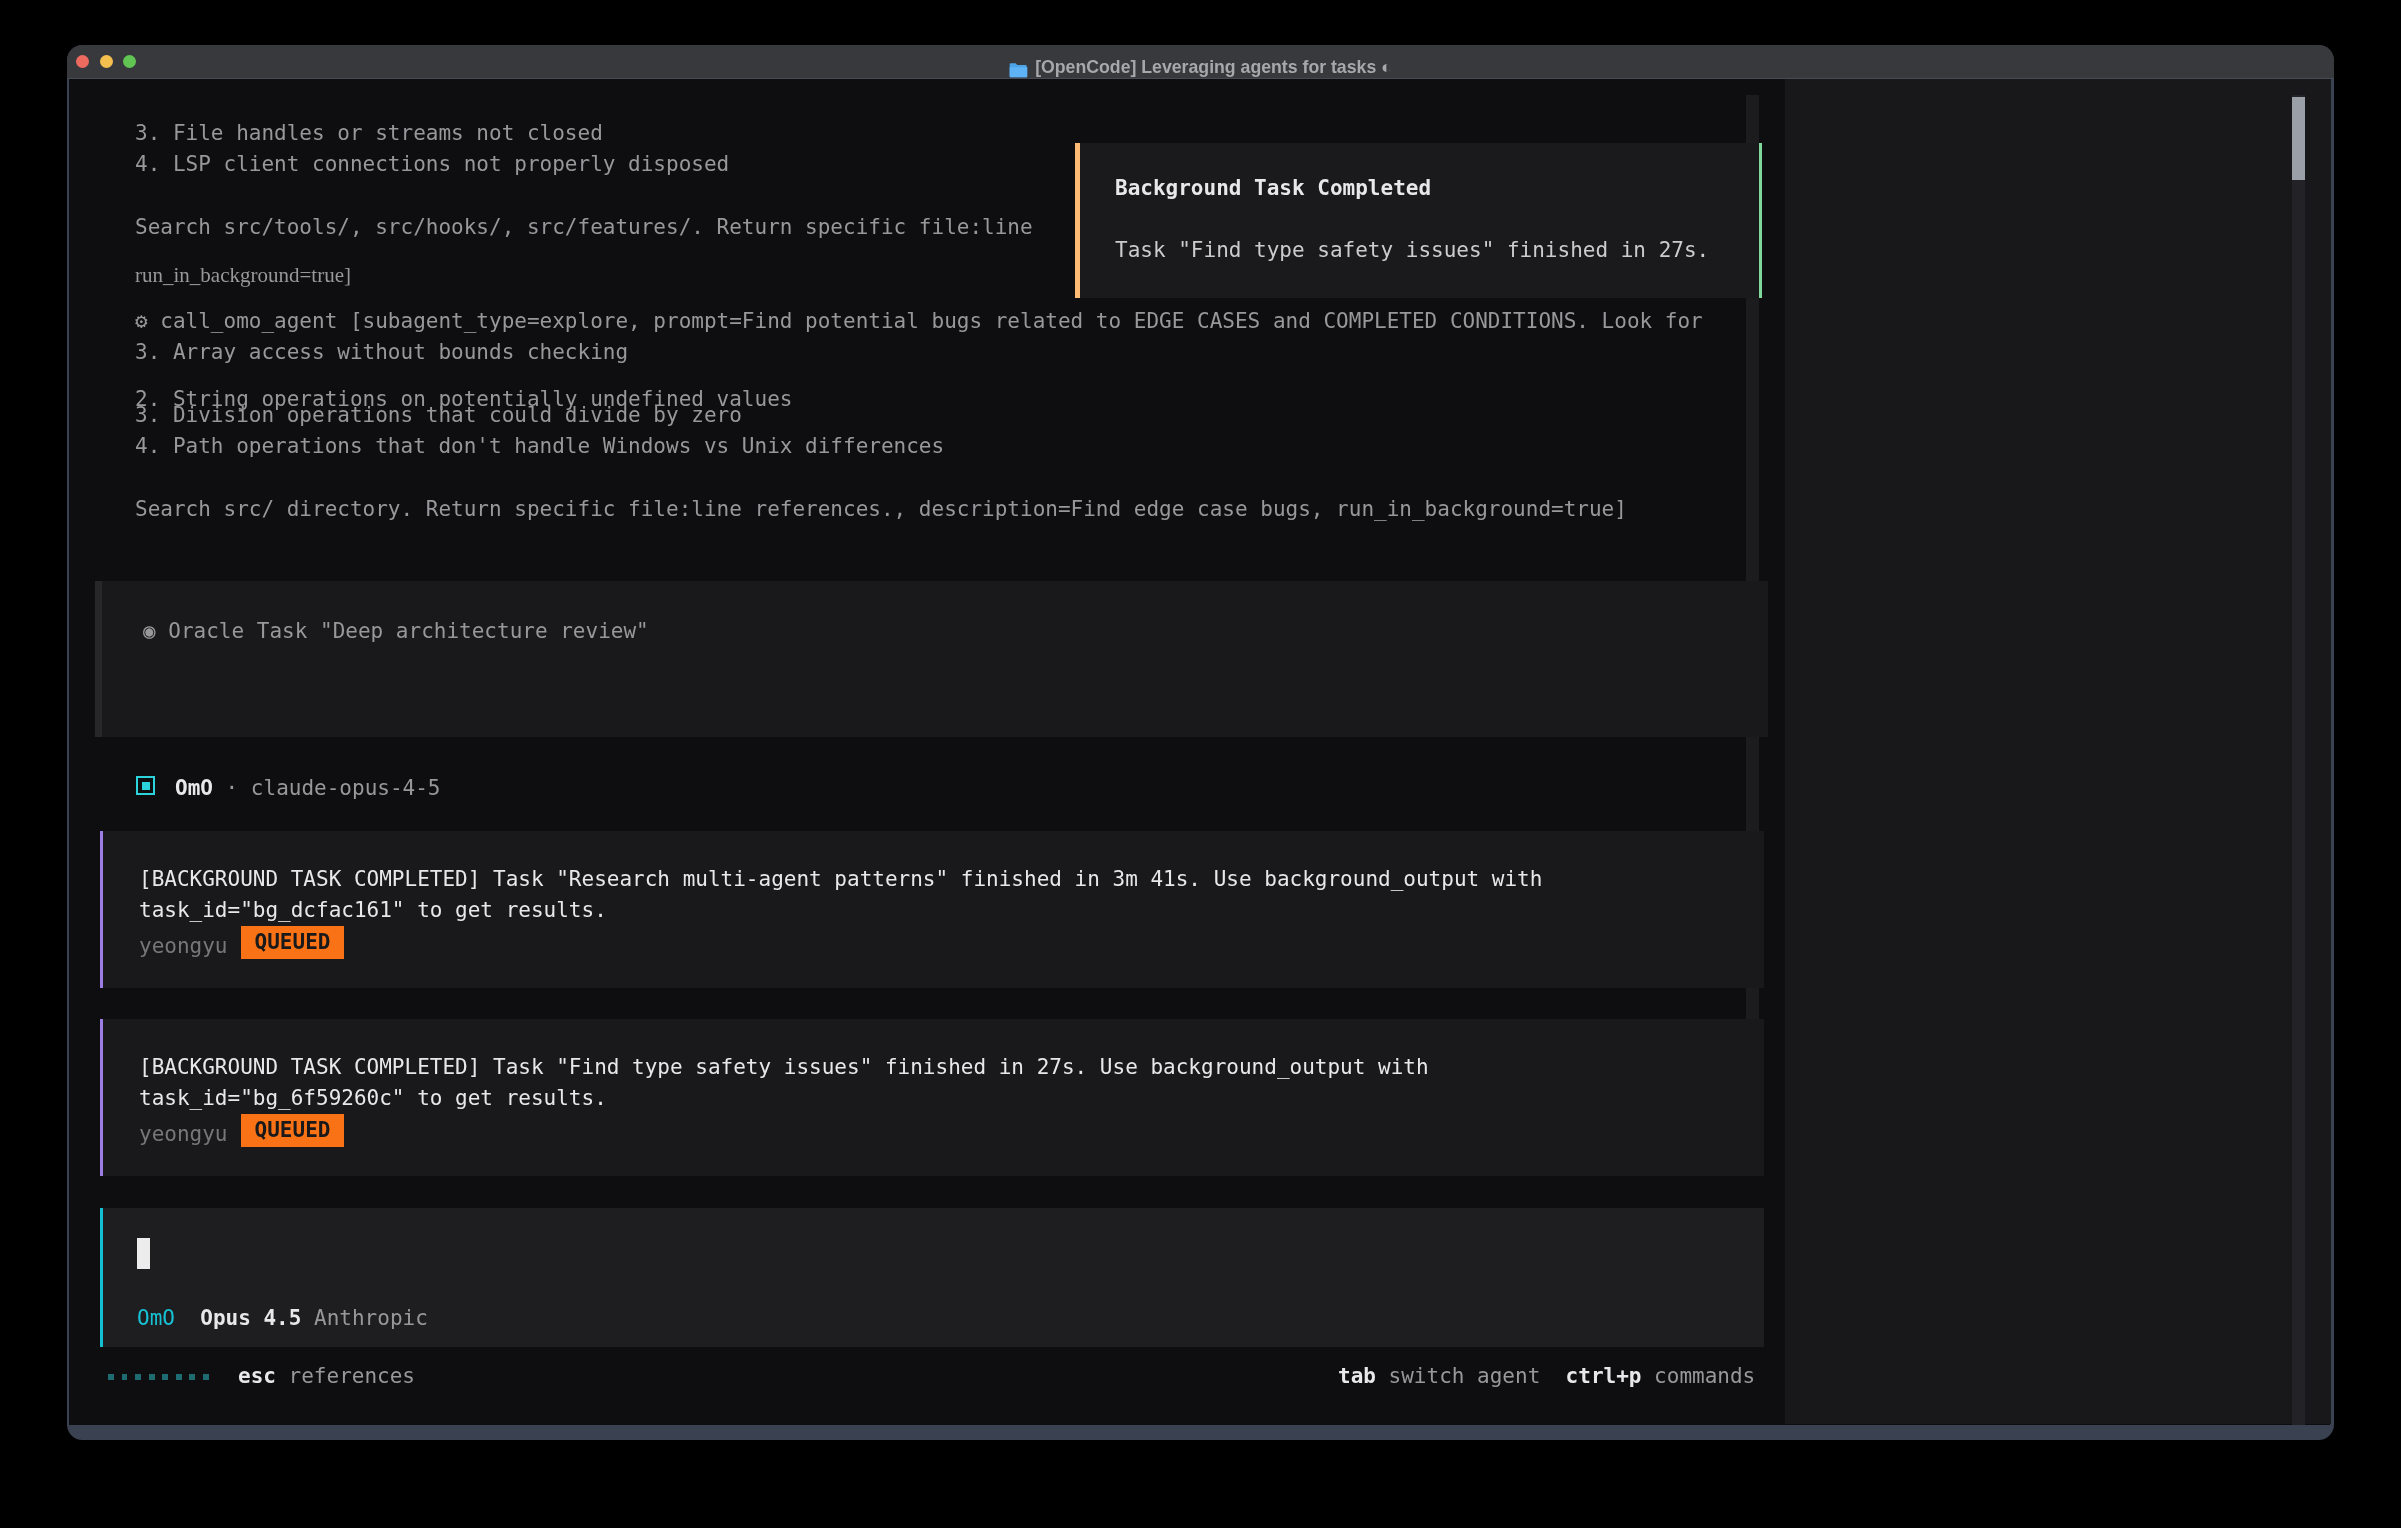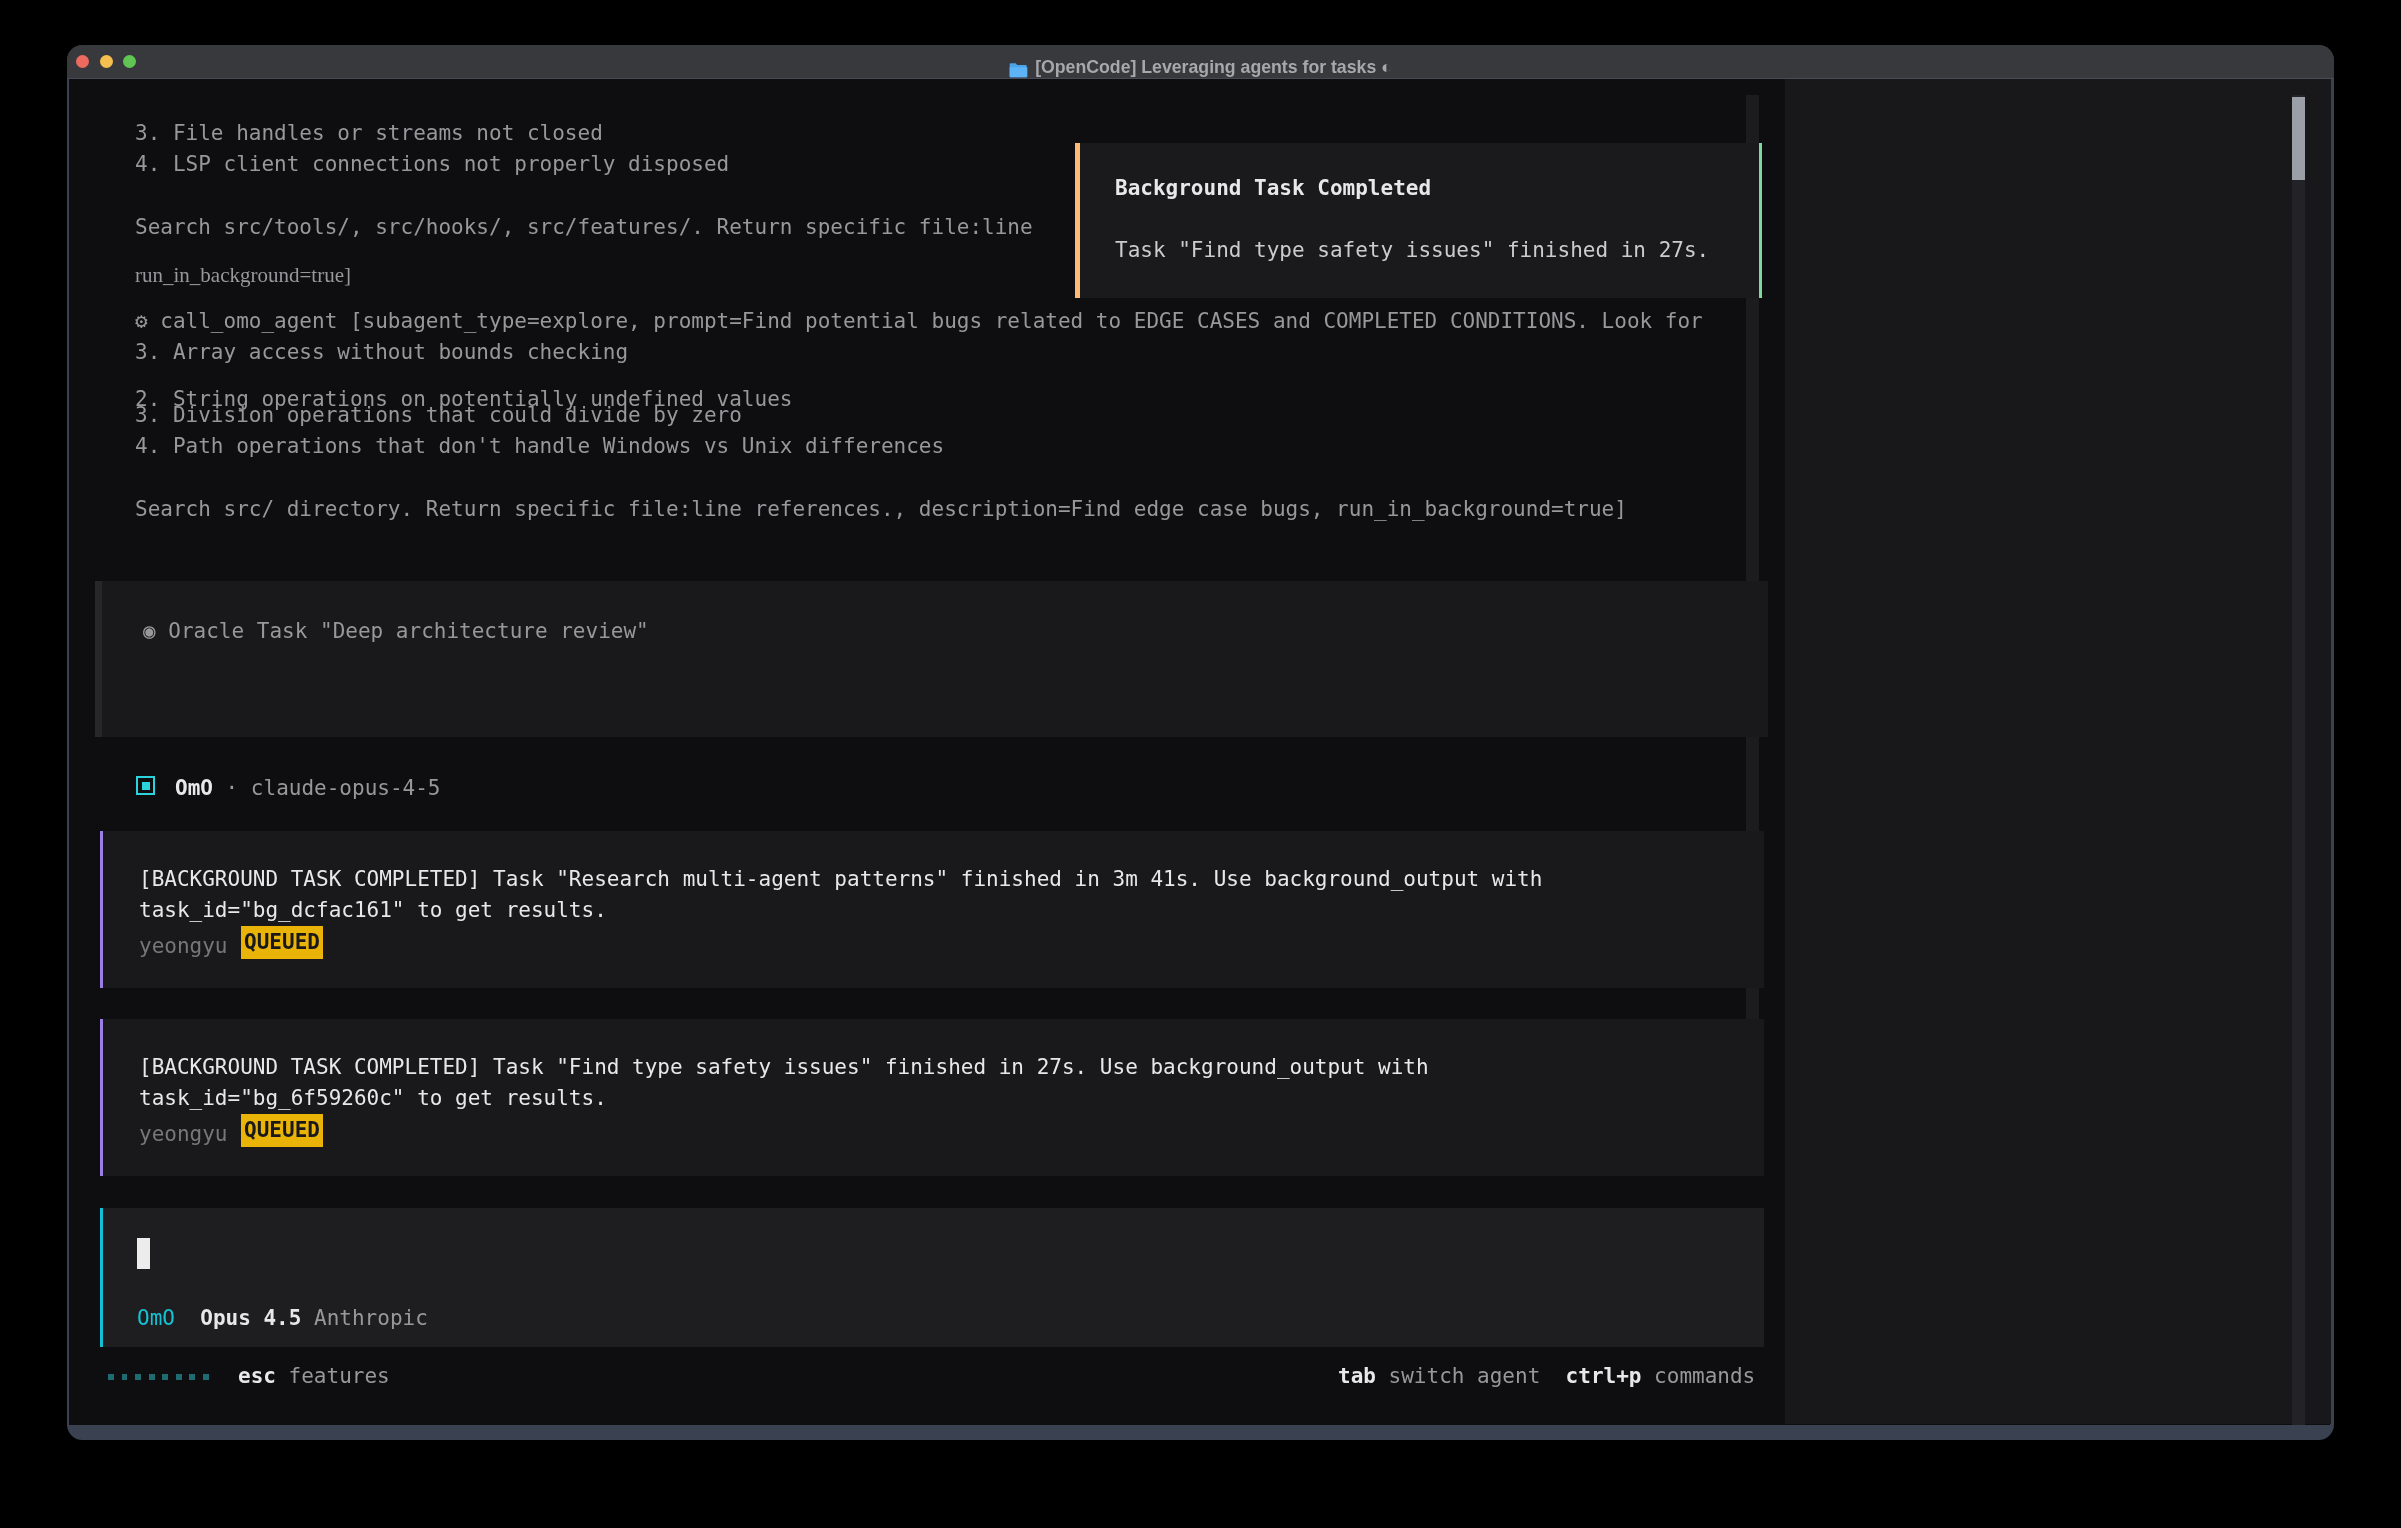--- a/index.html
+++ b/index.html
@@ -19,21 +19,21 @@
   .c-teal{color:#16c2d4}
   .c-body{color:#cccccf}
   .pane{position:absolute}
   #sidebar{left:1785px;top:79px;width:546px;height:1345px;background:#18181b}
   #toast{left:1075px;top:143px;width:679px;height:155px;background:#1a1a1c;border-left:5px solid #fdba74;border-right:3px solid #80d89d}
   #oracle-panel{left:95px;top:581px;width:1666px;height:156px;background:#19191b;border-left:7px solid #27272a}
   #msg-box-1,#msg-box-2{left:100px;width:1661px;height:157px;background:#19191b;border-left:3.5px solid #9b7de4}
   #msg-box-1{top:831px}
   #msg-box-2{top:1019px}
   #input-box{left:100px;top:1208px;width:1661px;height:139px;background:#1e1e20;border-left:3.5px solid #12c0d2}
-  .badge{position:absolute;width:82px;height:32.5px;background:#eab308;color:#19191b;font:bold 21px/32.5px "DejaVu Sans Mono",monospace;text-align:center}
+  .badge{position:absolute;width:103px;height:32.5px;background:#f97316;color:#19191b;font:bold 21px/32.5px "DejaVu Sans Mono",monospace;text-align:center}
   #badge-1{left:138px;top:95px}
   #badge-2{left:138px;top:95px}
   #cursor{position:absolute;left:34px;top:30px;width:13px;height:31px;background:#ececec}
   #agent-icon{position:absolute;left:41px;top:4.1px;width:15.4px;height:15.4px;border:2.4px solid #2bd3dd;display:flex;align-items:center;justify-content:center}
   #agent-icon-inner{width:8.3px;height:8.3px;background:#2bd3dd}
   #main-scroll-track{left:1746px;top:95px;width:13px;height:1081px;background:#1c1c1f}
   #main-scroll-thumb{position:absolute;left:0;top:1065px;width:13px;height:16px;background:#515154}
   #side-scroll-track{left:2292px;top:95px;width:13px;height:1330px;background:#232327}
   #side-scroll-thumb{position:absolute;left:0;top:1.8px;width:13px;height:83px;background:#9ba0a8}
   #spinner{left:108px;top:1374px;width:118px;height:7px;display:flex;gap:7.7px}
@@ -99,21 +99,21 @@
   <div class="badge" id="badge-2">QUEUED</div>
 <div class="row" style="left: 36px; top: 32.5px;"><span class="c-w">[BACKGROUND TASK COMPLETED] Task "Find type safety issues" finished in 27s. Use background_output with</span></div>
     <div class="row" style="left: 36px; top: 64px;"><span class="c-w">task_id="bg_6f59260c" to get results.</span></div>
     <div class="row" style="left: 36px; top: 100px;"><span class="c-dim">yeongyu</span></div>
   </div>
 <div id="input-box" class="pane">
   <div id="cursor"></div>
 <div class="row" style="left: 34px; top: 95px;"><span class="c-teal">OmO</span><span class="c-g">  </span><span class="c-wb">Opus 4.5</span><span class="c-g"> Anthropic</span></div>
   </div>
 <div id="status-bar" class="pane" style="left:0;top:0;width:0;height:0">
-    <div class="row" style="left: 238px; top: 1361px;"><span class="c-wb">esc</span><span class="c-g"> features</span></div>
+    <div class="row" style="left: 238px; top: 1361px;"><span class="c-wb">esc</span><span class="c-g"> references</span></div>
     <div class="row" style="left: 1338px; top: 1361px;"><span class="c-wb">tab</span><span class="c-g"> switch agent  </span><span class="c-wb">ctrl+p</span><span class="c-g"> commands</span></div>
   </div>
 <div id="spinner" class="pane">
     <div class="dot"></div>
     <div class="dot"></div>
     <div class="dot"></div>
     <div class="dot"></div>
     <div class="dot"></div>
     <div class="dot"></div>
     <div class="dot"></div>

